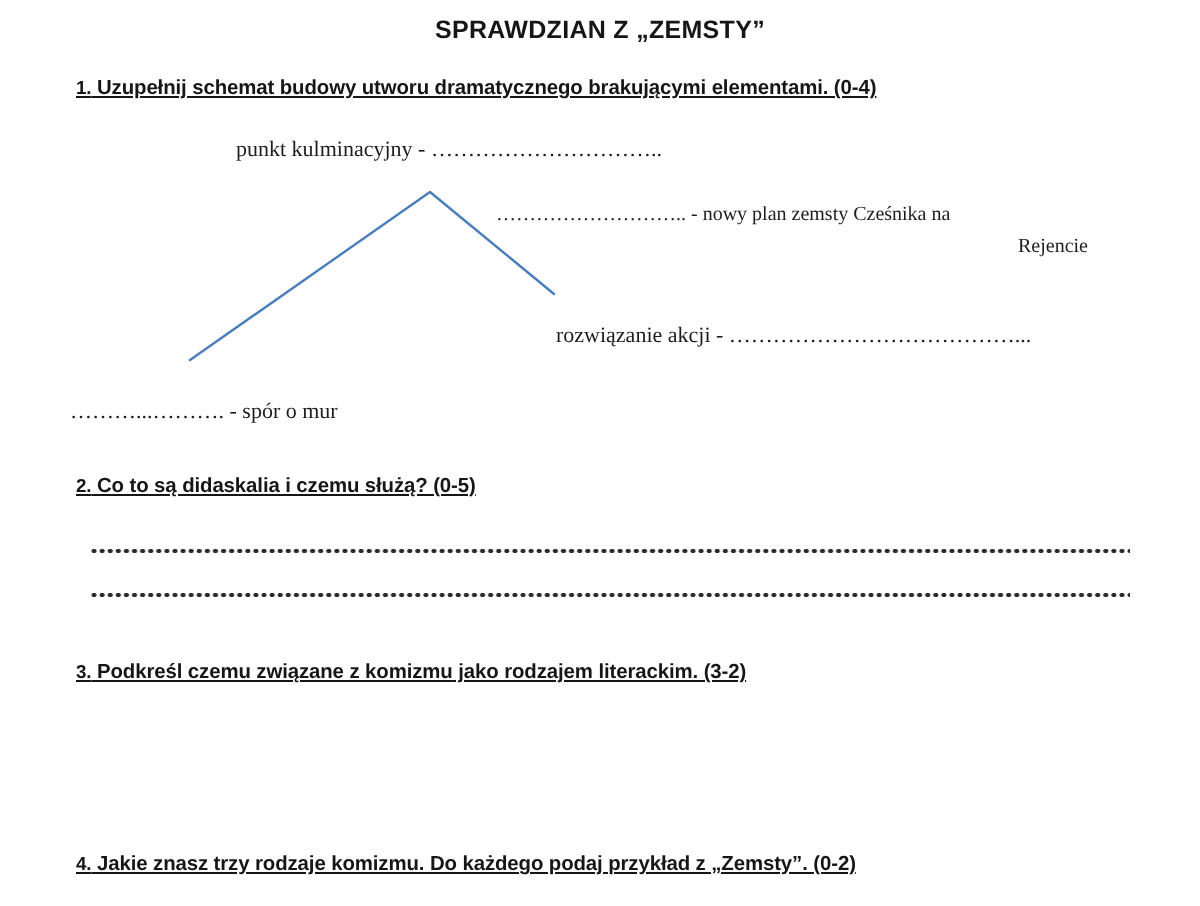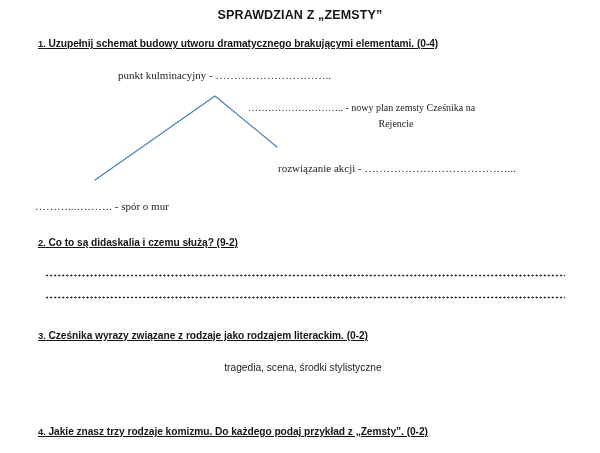--- a/index.html
+++ b/index.html
@@ -95,21 +95,21 @@
     line-height: 16px;
     color: #1d1d1d;
   }
   #lbl-nowyplan .first-line {
     display: block;
     text-align: left;
     white-space: nowrap;
   }
   #lbl-nowyplan .second-line {
     display: block;
-    text-align: center;
+    text-align: right;
   }
 
   
   .diagram-svg {
     position: absolute;
     top: 0;
     left: 0;
     width: 600px;
     height: 453px;
     pointer-events: none;
@@ -163,31 +163,30 @@
   <div id="lbl-nowyplan">
     <span class="first-line">……………………….. - nowy plan zemsty Cześnika na</span>
     <span class="second-line">Rejencie</span>
   </div>
 
   <div class="serif-label" id="lbl-rozwiazanie">rozwiązanie akcji - …………………………………...</div>
 
   <div class="serif-label" id="lbl-spor">………...………. - spór o mur</div>
 
   <div class="question" id="q2">
-    <span class="q-num">2.</span><span> Co to są didaskalia i czemu służą? (9-2)</span>
+    <span class="q-num">2.</span><span> Co to są didaskalia i czemu służą? (0-5)</span>
   </div>
 
   <div class="answer-line" id="ans-1"></div>
   <div class="answer-line" id="ans-2"></div>
 
   <div class="question" id="q3">
-    <span class="q-num">3.</span><span> Cześnika wyrazy związane z </span><u>rodzaje</u><span> jako rodzajem literackim. (0-2)</span>
+    <span class="q-num">3.</span><span> Podkreśl czemu związane z </span><u>komizmu</u><span> jako rodzajem literackim. (3-2)</span>
   </div>
 
   <div id="wordlist">
-    <span>tragedia, scena, środki  stylistyczne</span>
   </div>
 
   <div class="question" id="q4">
     <span class="q-num">4.</span><span> Jakie znasz trzy rodzaje komizmu. Do każdego podaj przykład z „Zemsty”. (0-2)</span>
   </div>
 
 </div>
 
 </body></html>

